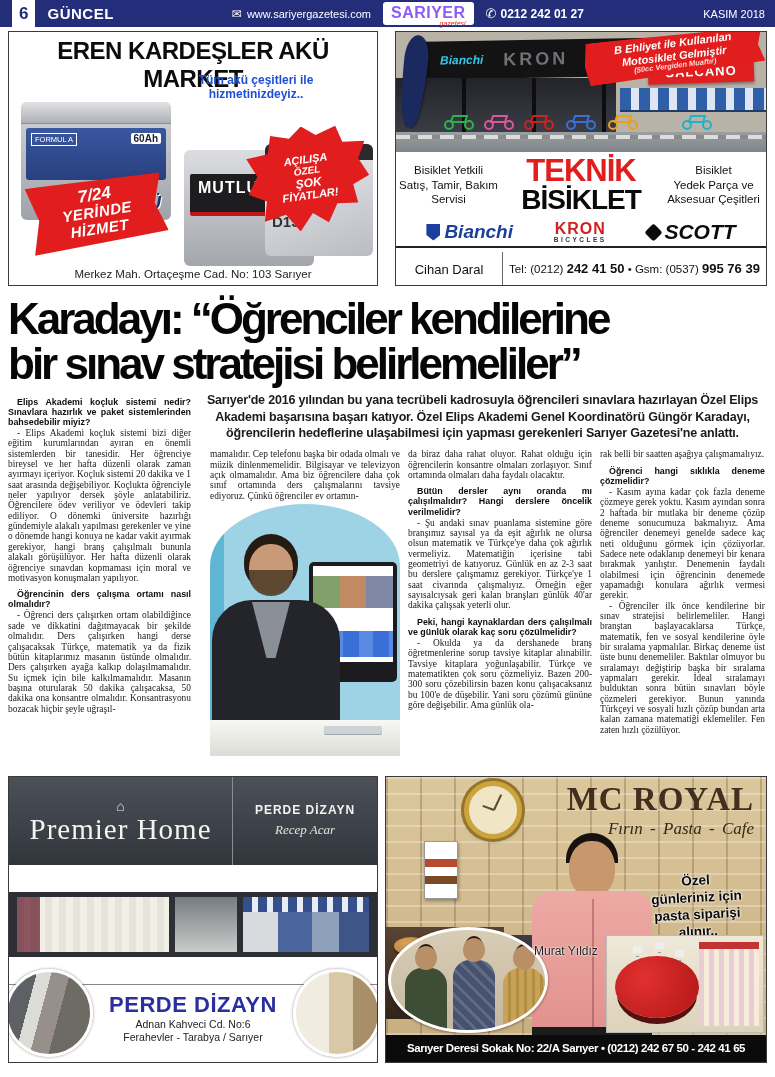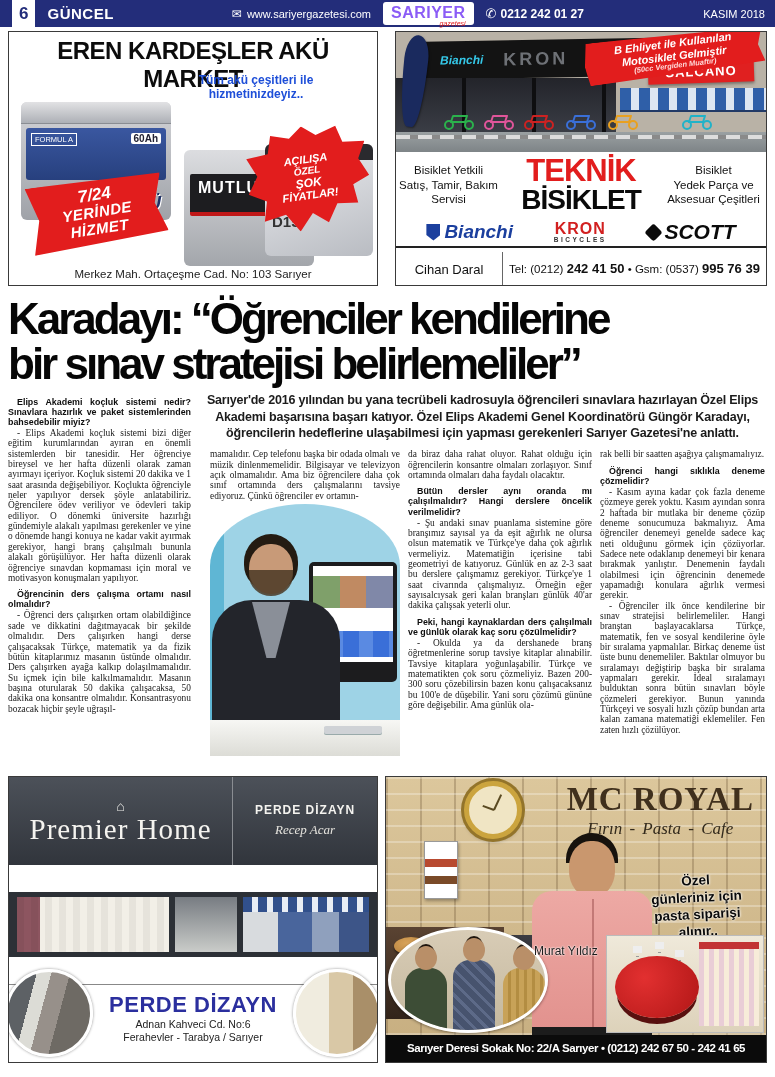--- a/index.html
+++ b/index.html
@@ -147,21 +147,21 @@
   .p-addr { font-size:10.5px; line-height:1.3; color:#222; }
 
   .ad-mc { flex:1; position:relative; overflow:hidden; background:#d2b98c; }
   .stones { position:absolute; inset:0; background:
     repeating-linear-gradient(180deg, rgba(255,255,255,.28) 0 2px, transparent 2px 16px),
     repeating-linear-gradient(90deg, rgba(98,74,44,.28) 0 2px, transparent 2px 34px),
     linear-gradient(#dcc79c,#c6ad7f); }
   .clock { position:absolute; left:78px; top:4px; width:58px; height:58px; border-radius:50%; background:#f0e5c4; border:5px solid #cba43e; box-shadow:0 0 0 3px #93742a,0 2px 4px rgba(0,0,0,.4); }
   .clock::before { content:""; position:absolute; left:50%; top:50%; width:2px; height:17px; background:#5a4a22; transform-origin:top; transform:rotate(205deg); }
   .clock::after { content:""; position:absolute; left:50%; top:50%; width:2px; height:12px; background:#5a4a22; transform-origin:top; transform:rotate(110deg); }
-  .mc-head { position:absolute; right:12px; top:6px; text-align:center; color:#40301d;margin-left:12px; }
+  .mc-head { position:absolute; right:12px; top:6px; text-align:right; color:#40301d;margin-left:12px; }
   .mc-name { font-family:"Liberation Serif",serif; font-weight:bold; font-size:33px; letter-spacing:1px; line-height:1; }
   .mc-sub { font-family:"Liberation Serif",serif; font-style:italic; font-size:17px; margin-top:3px; color:#332a1c; word-spacing:3px; }
   .poster { position:absolute; left:38px; top:64px; width:34px; height:58px; background:linear-gradient(#fff 0 30%,#b84a30 30% 45%,#fff 45% 60%,#7a4a28 60% 75%,#fff 75%); border:1px solid #999; box-shadow:1px 2px 3px rgba(0,0,0,.3); }
   .mc-counter { position:absolute; left:0; top:150px; width:118px; height:92px; background:linear-gradient(#5a4332,#32241a); }
   .bread { position:absolute; width:34px; height:18px; background:radial-gradient(ellipse at 40% 35%,#d9a45a,#b07a38); border-radius:50%; box-shadow:0 2px 2px rgba(0,0,0,.4); }
   .mc-machine { position:absolute; left:122px; top:158px; width:60px; height:70px; background:linear-gradient(#3c3c42,#1e1e22); border-radius:4px; }
   .mc-hair { position:absolute; left:180px; top:56px; width:52px; height:30px; background:#17120d; border-radius:26px 26px 0 0; }
   .mc-face { position:absolute; left:183px; top:64px; width:46px; height:56px; background:#c9976e; border-radius:46%; }
   .mc-shirt { position:absolute; left:146px; top:114px; width:120px; height:138px; background:linear-gradient(#eda9a4,#e2928e); border-radius:20px 20px 0 0; }
   .mc-shirt::before { content:""; position:absolute; left:50%; top:8px; bottom:0; width:2px; background:rgba(120,40,40,.35); }

